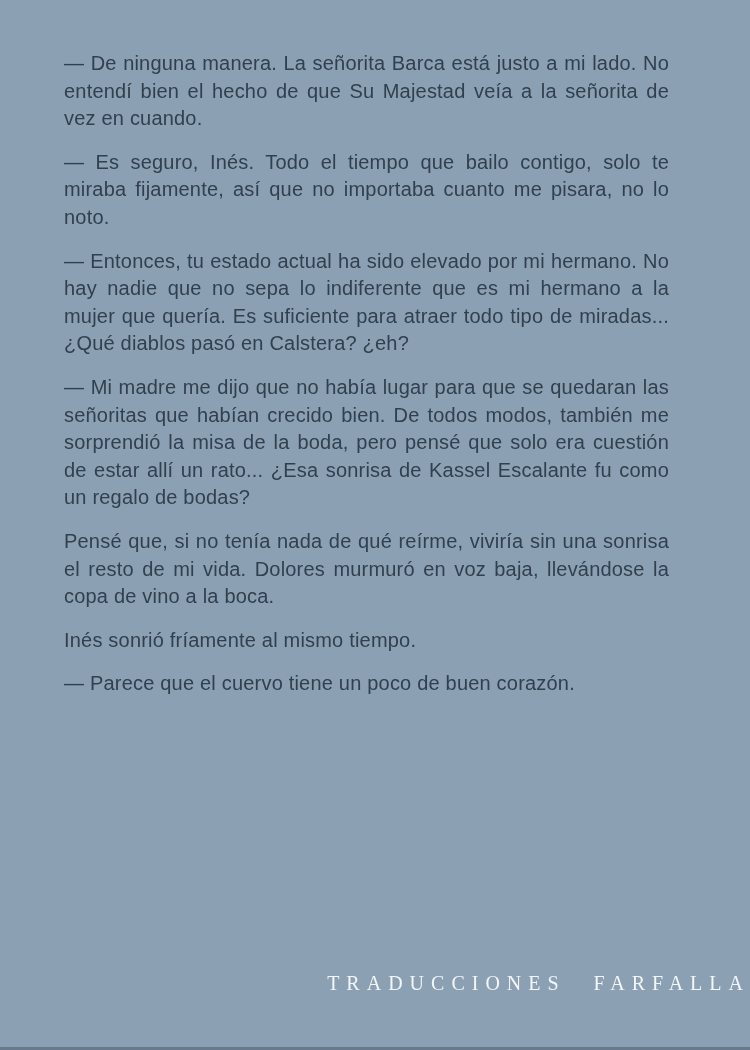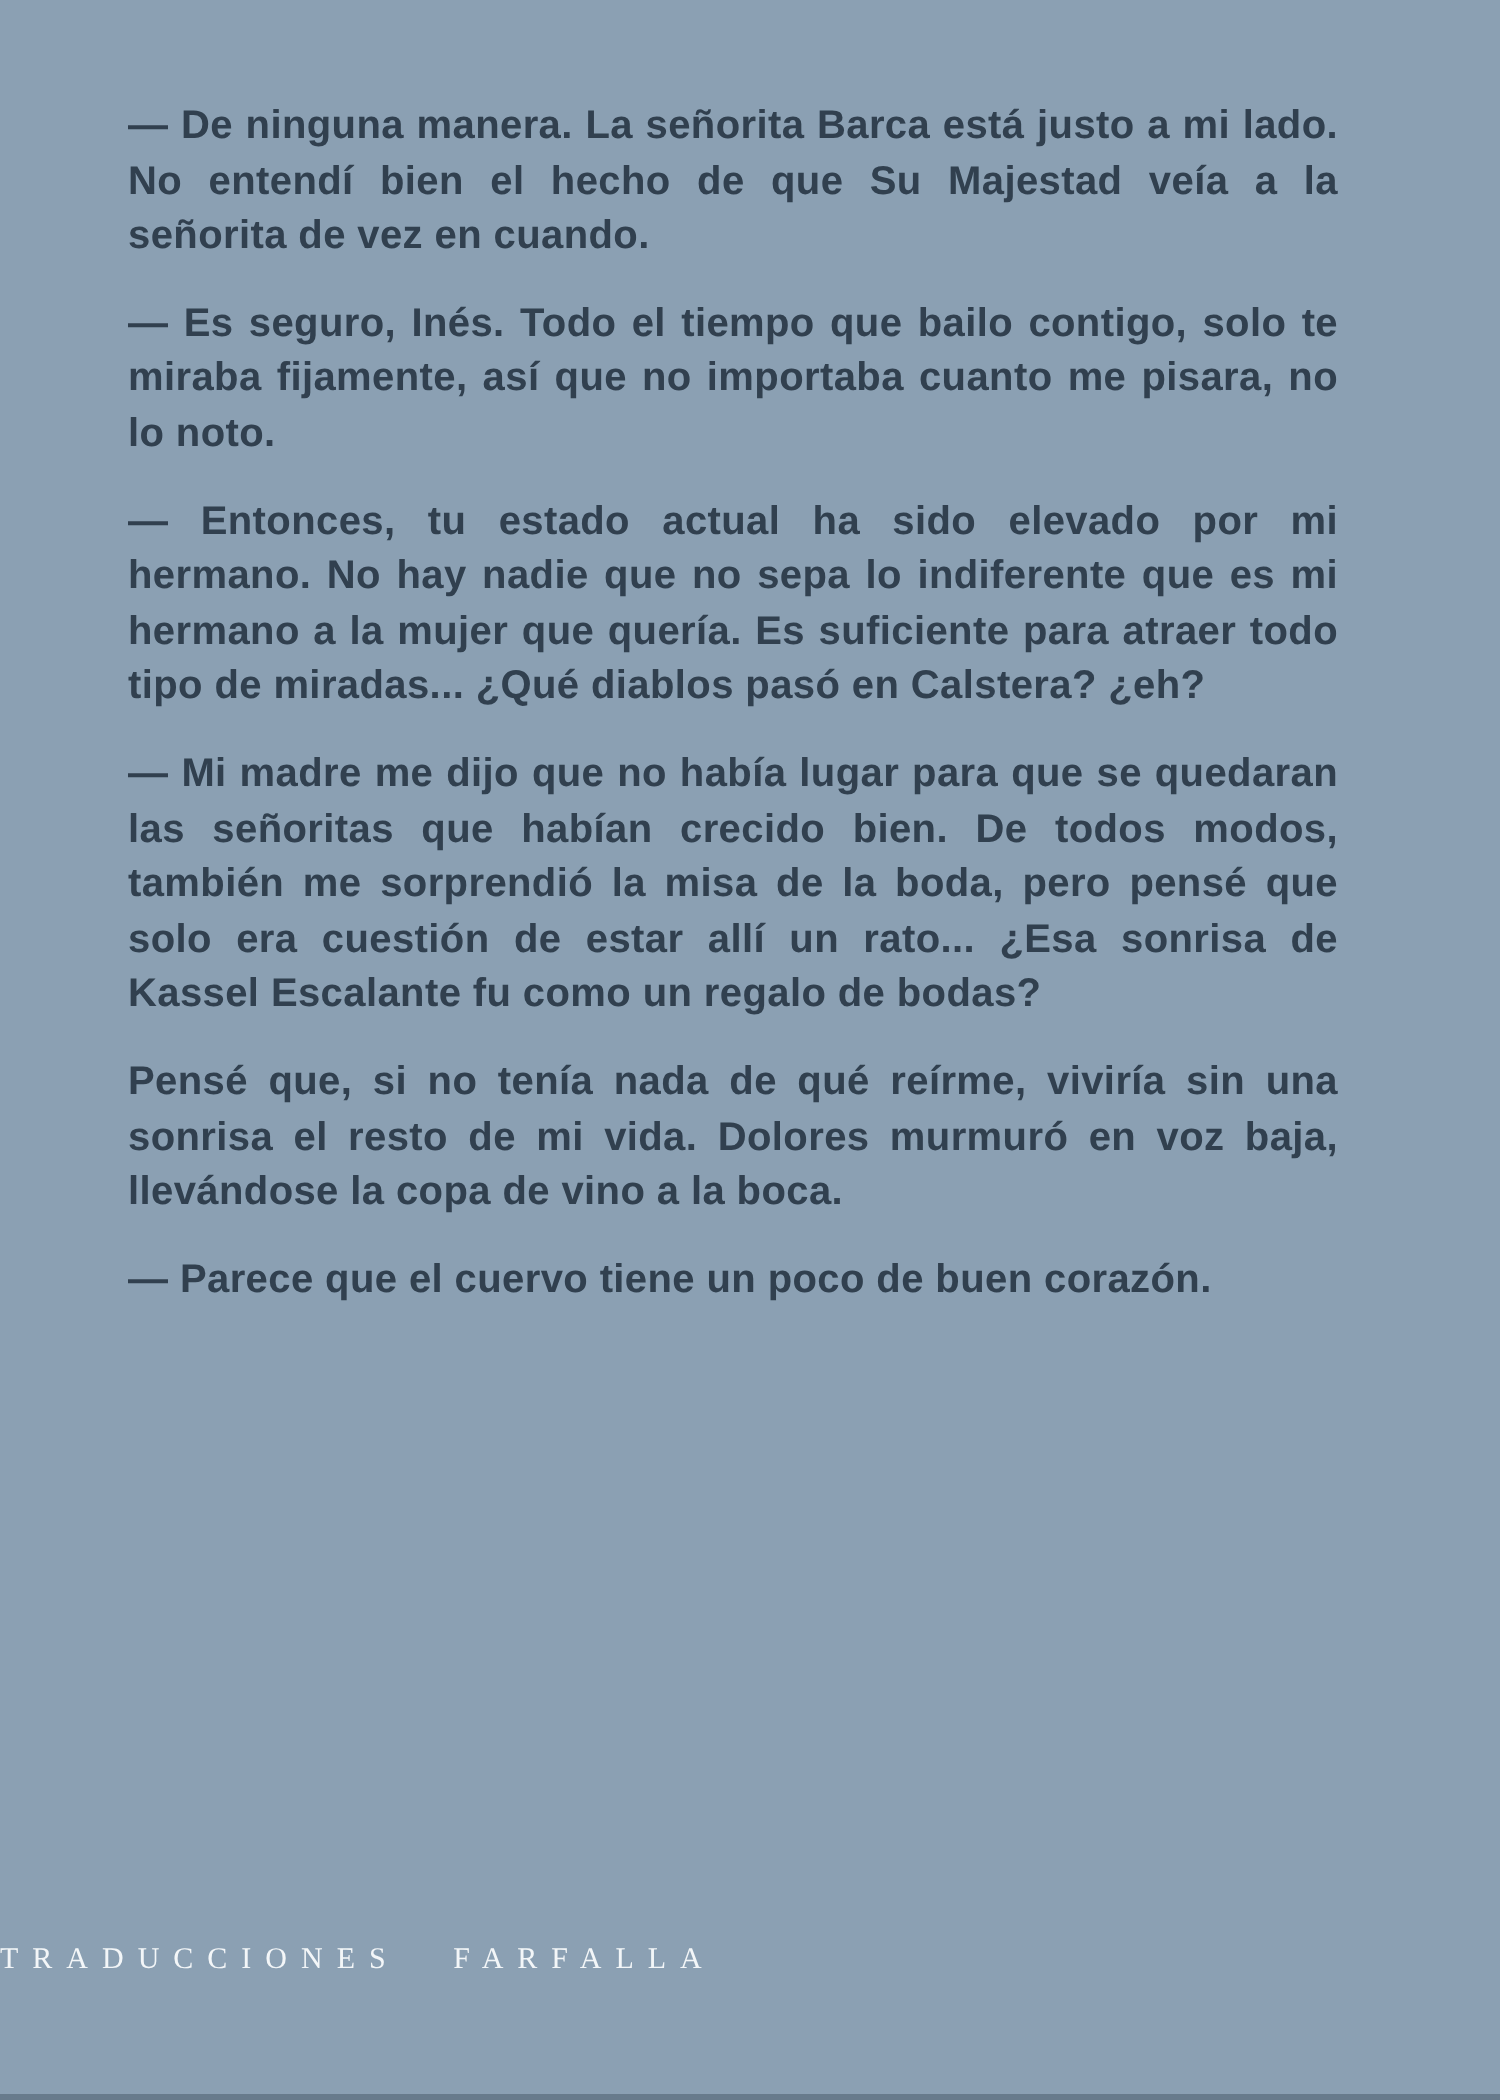--- a/index.html
+++ b/index.html
@@ -19,30 +19,30 @@
     width: 750px;
     padding: 50px 64px 0 64px;
   }
   .paragraph {
     margin: 0 17px 16px 0;
     font-size: 20px;
     line-height: 27.6px;
     letter-spacing: 0.2px;
     color: #31404F;
     text-align: justify;
-    font-weight: 700;
+    font-weight: 400;
   }
   .footer {
     position: absolute;
     top: 972px;
     left: 0;
     width: 750px;
-    text-align: left;
+    text-align: right;
     font-family: "Liberation Serif", serif;
-    font-size: 15px;
+    font-size: 20px;
     font-weight: 400;
     letter-spacing: 7px;
     word-spacing: 16px;
     color: #F3F6F8;
   }
   .bottom-edge {
     position: absolute;
     left: 0;
     bottom: 0;
     width: 750px;
@@ -52,18 +52,19 @@
 </style>
 </head>
 <body>
 
 <div class="page">
   <p class="paragraph">— De ninguna manera. La señorita Barca está justo a mi lado. No entendí bien el hecho de que Su Majestad veía a la señorita de vez en cuando.</p>
   <p class="paragraph">— Es seguro, Inés. Todo el tiempo que bailo contigo, solo te miraba fijamente, así que no importaba cuanto me pisara, no lo noto.</p>
   <p class="paragraph">— Entonces, tu estado actual ha sido elevado por mi hermano. No hay nadie que no sepa lo indiferente que es mi hermano a la mujer que quería. Es suficiente para atraer todo tipo de miradas... ¿Qué diablos pasó en Calstera? ¿eh?</p>
   <p class="paragraph">— Mi madre me dijo que no había lugar para que se quedaran las señoritas que habían crecido bien. De todos modos, también me sorprendió la misa de la boda, pero pensé que solo era cuestión de estar allí un rato... ¿Esa sonrisa de Kassel Escalante fu como un regalo de bodas?</p>
   <p class="paragraph">Pensé que, si no tenía nada de qué reírme, viviría sin una sonrisa el resto de mi vida. Dolores murmuró en voz baja, llevándose la copa de vino a la boca.</p>
+  <p class="paragraph">Inés sonrió fríamente al mismo tiempo.</p>
   <p class="paragraph">— Parece que el cuervo tiene un poco de buen corazón.</p>
 </div>
 
 <div class="footer">TRADUCCIONES FARFALLA</div>
 
 <div class="bottom-edge"></div>
 
 </body></html>

